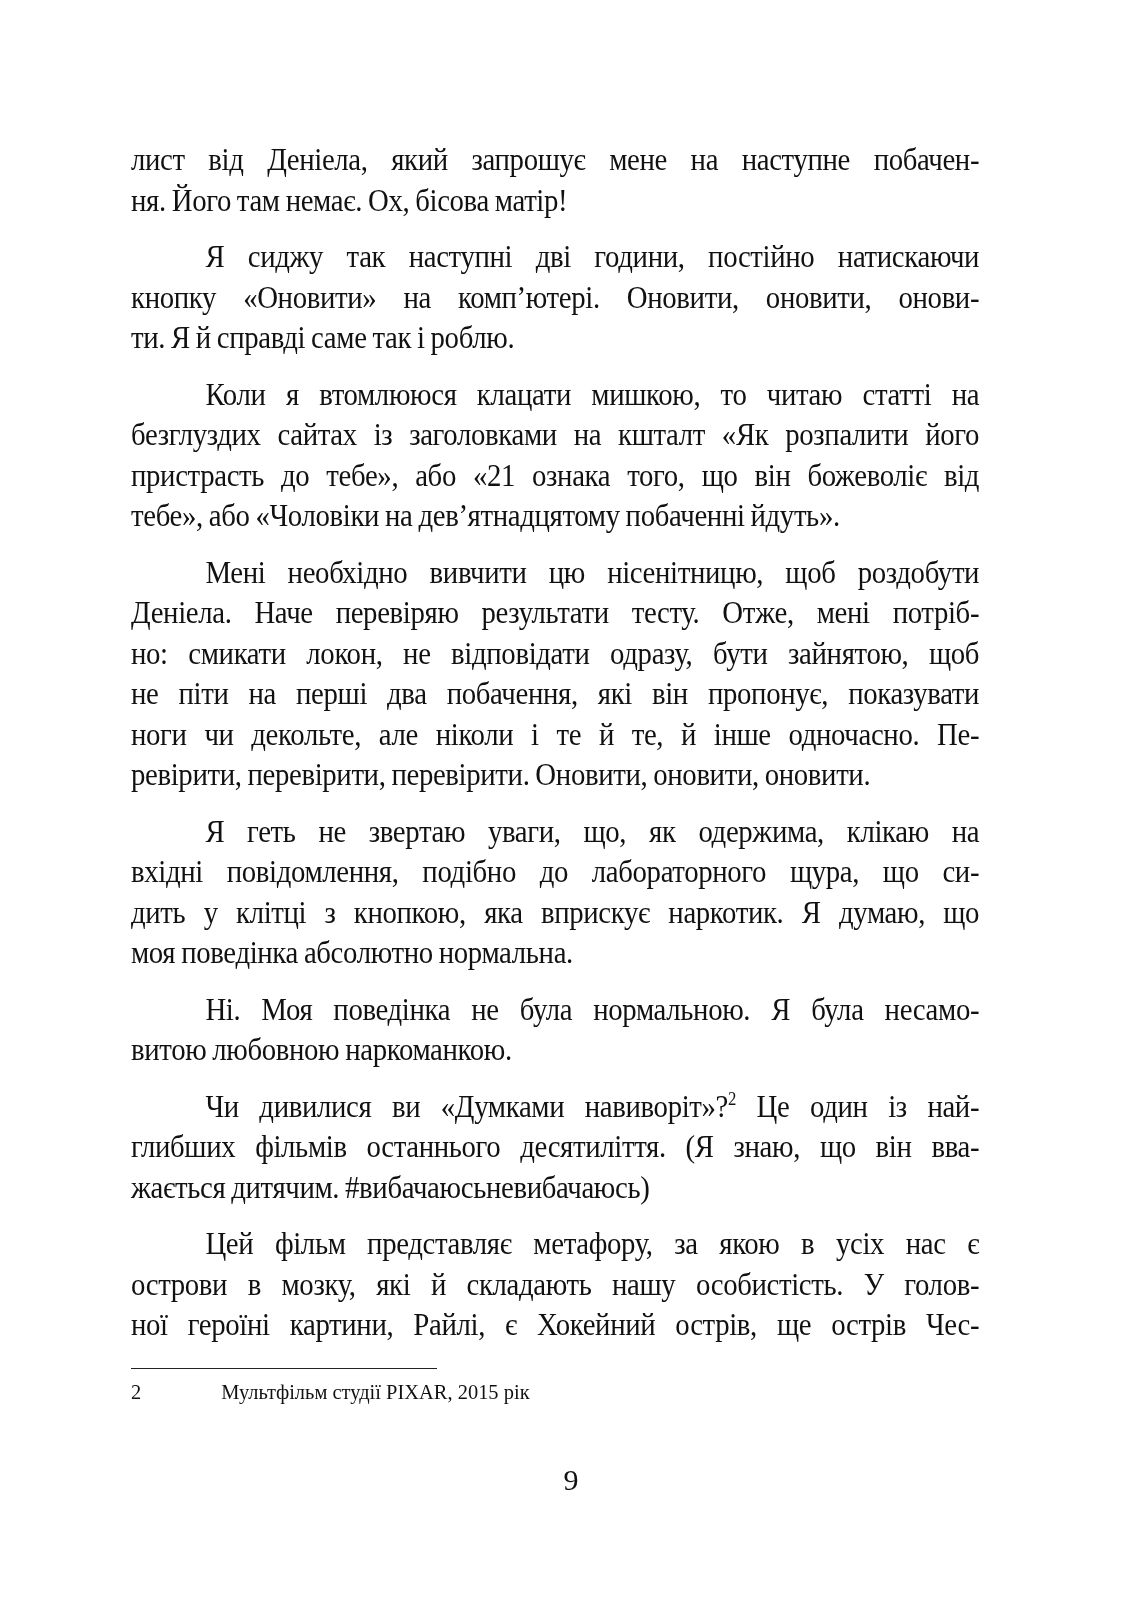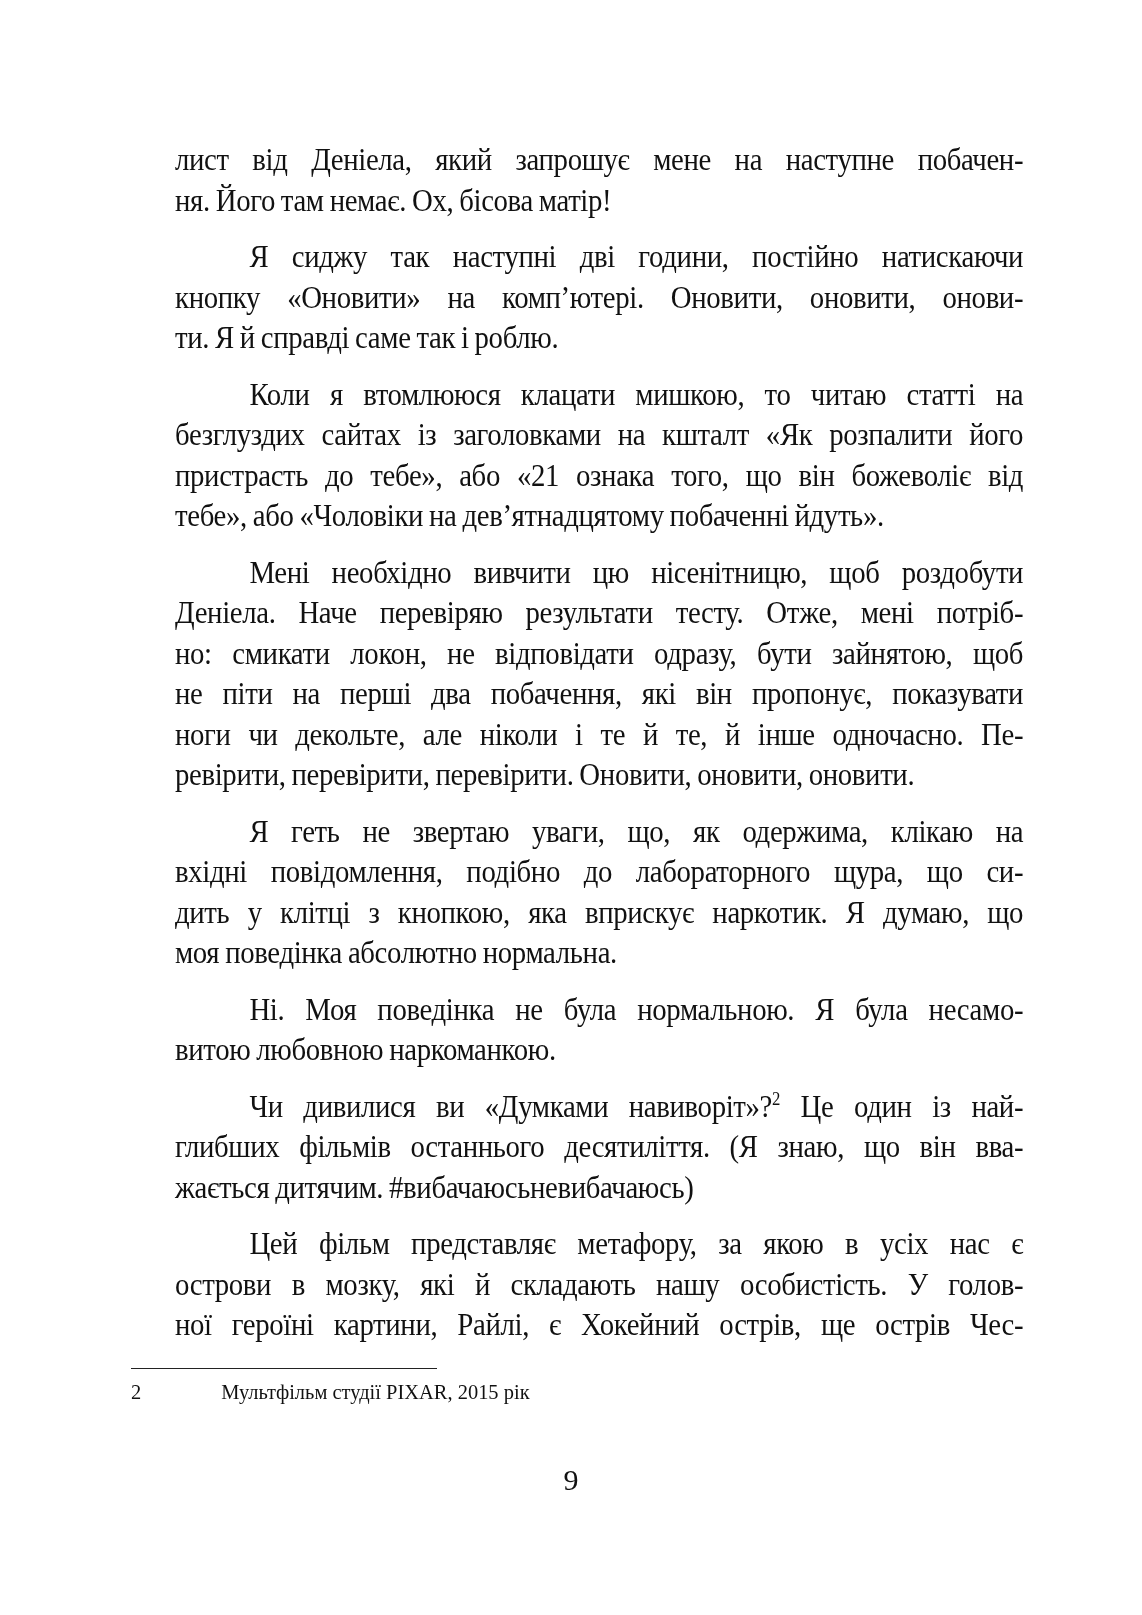--- a/index.html
+++ b/index.html
@@ -13,21 +13,20 @@
       position: relative;
       overflow: hidden;
       font-family: "Liberation Serif", "DejaVu Serif", serif;
       color: #111111;
     }
     .page {
       position: absolute;
       left: 131px;
       top: 140px;
       width: 848px;
-      margin-left: 44px;
     }
     .para {
       font-size: 31px;
       line-height: 40.5px;
       text-align: justify;
       text-align-last: left;
       margin: 0 0 16px 0;
       letter-spacing: -0.4px;
       word-spacing: -1px;
       transform: scaleX(0.93);

